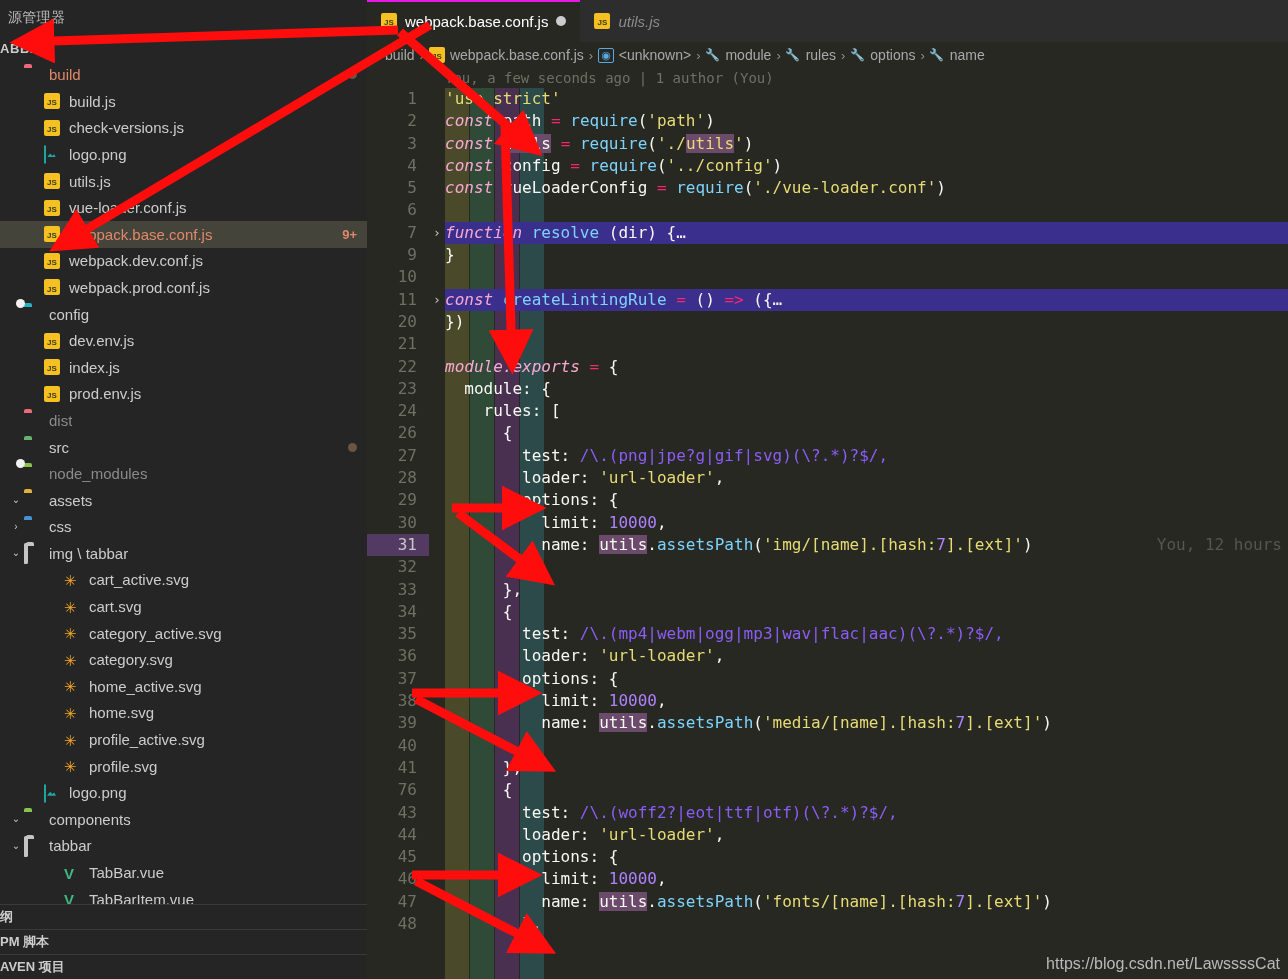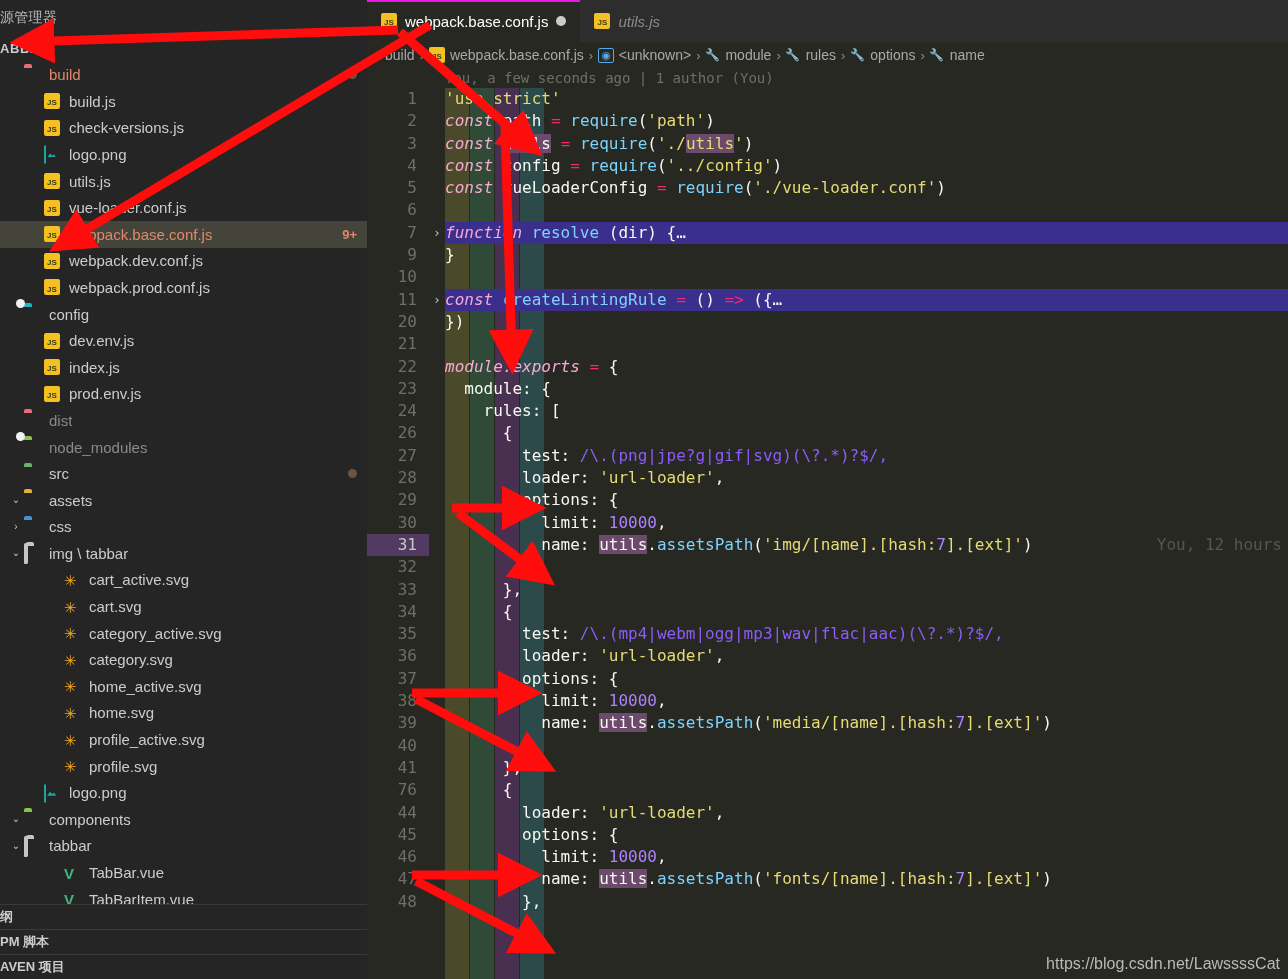--- a/index.html
+++ b/index.html
@@ -15,21 +15,21 @@
   #sidebar {
     width: 367px; height: 979px;
     background: #252526;
     display: flex; flex-direction: column;
     flex: 0 0 367px;
     position: relative;
   }
   .sb-title {
     height: 35px; line-height: 35px;
     color: #BBBBBB; font-size: 14px;
-    padding-left: 0px; letter-spacing: .3px;
+    padding-left: 8px; letter-spacing: .3px;
     white-space: nowrap; overflow: hidden;
   }
   .sb-section-header {
     height: 27px; line-height: 27px;
     color: #CCCCCC; font-size: 13px; font-weight: bold;
     letter-spacing: .6px; white-space: nowrap; overflow: hidden;
     background: #252526;
   }
   #tree { flex: 1 1 auto; overflow: hidden; background: #252526; }
   .row {
@@ -254,30 +254,30 @@
           <span class="ico">
             <span class="js-ico">JS</span>
           </span>
           <span class="label">prod.env.js</span>
         </div>
         <div class="row dimmed" style="padding-left: 8px;">
           <span class="twisty"></span>
           <span class="ico"><span class="folder pink"></span></span>
           <span class="label">dist</span>
         </div>
-        <div class="row dimmed" style="padding-left: 8px;">
-          <span class="twisty"></span>
-          <span class="ico"><span class="folder lgreen"><i class="fbadge"></i></span></span>
-          <span class="label">node_modules</span>
-        </div>
         <div class="row" style="padding-left: 8px;">
           <span class="twisty"></span>
           <span class="ico"><span class="folder green"></span></span>
           <span class="label">src</span>
           <span class="dot"></span>
+        </div>
+        <div class="row dimmed" style="padding-left: 8px;">
+          <span class="twisty"></span>
+          <span class="ico"><span class="folder lgreen"><i class="fbadge"></i></span></span>
+          <span class="label">node_modules</span>
         </div>
         <div class="row" style="padding-left: 8px;">
           <span class="twisty">⌄</span>
           <span class="ico"><span class="folder yellow"></span></span>
           <span class="label">assets</span>
         </div>
         <div class="row" style="padding-left: 8px;">
           <span class="twisty">›</span>
           <span class="ico"><span class="folder blue"></span></span>
           <span class="label">css</span>
@@ -574,20 +574,25 @@
             <span class="ln">41</span>
             <span class="fold"></span>
             <span class="code">      },</span>
           </div>
           <div class="code-row">
             <span class="ln">76</span>
             <span class="fold"></span>
             <span class="code">      {</span>
           </div>
           <div class="code-row">
+            <span class="ln">43</span>
+            <span class="fold"></span>
+            <span class="code">        test: <span class="yel">/\.(woff2?|eot|ttf|otf)(\?.*)?$/,</span></span>
+          </div>
+          <div class="code-row">
             <span class="ln">44</span>
             <span class="fold"></span>
             <span class="code">        loader: <span class="str">'url-loader'</span>,</span>
           </div>
           <div class="code-row">
             <span class="ln">45</span>
             <span class="fold"></span>
             <span class="code">        options: {</span>
           </div>
           <div class="code-row">

